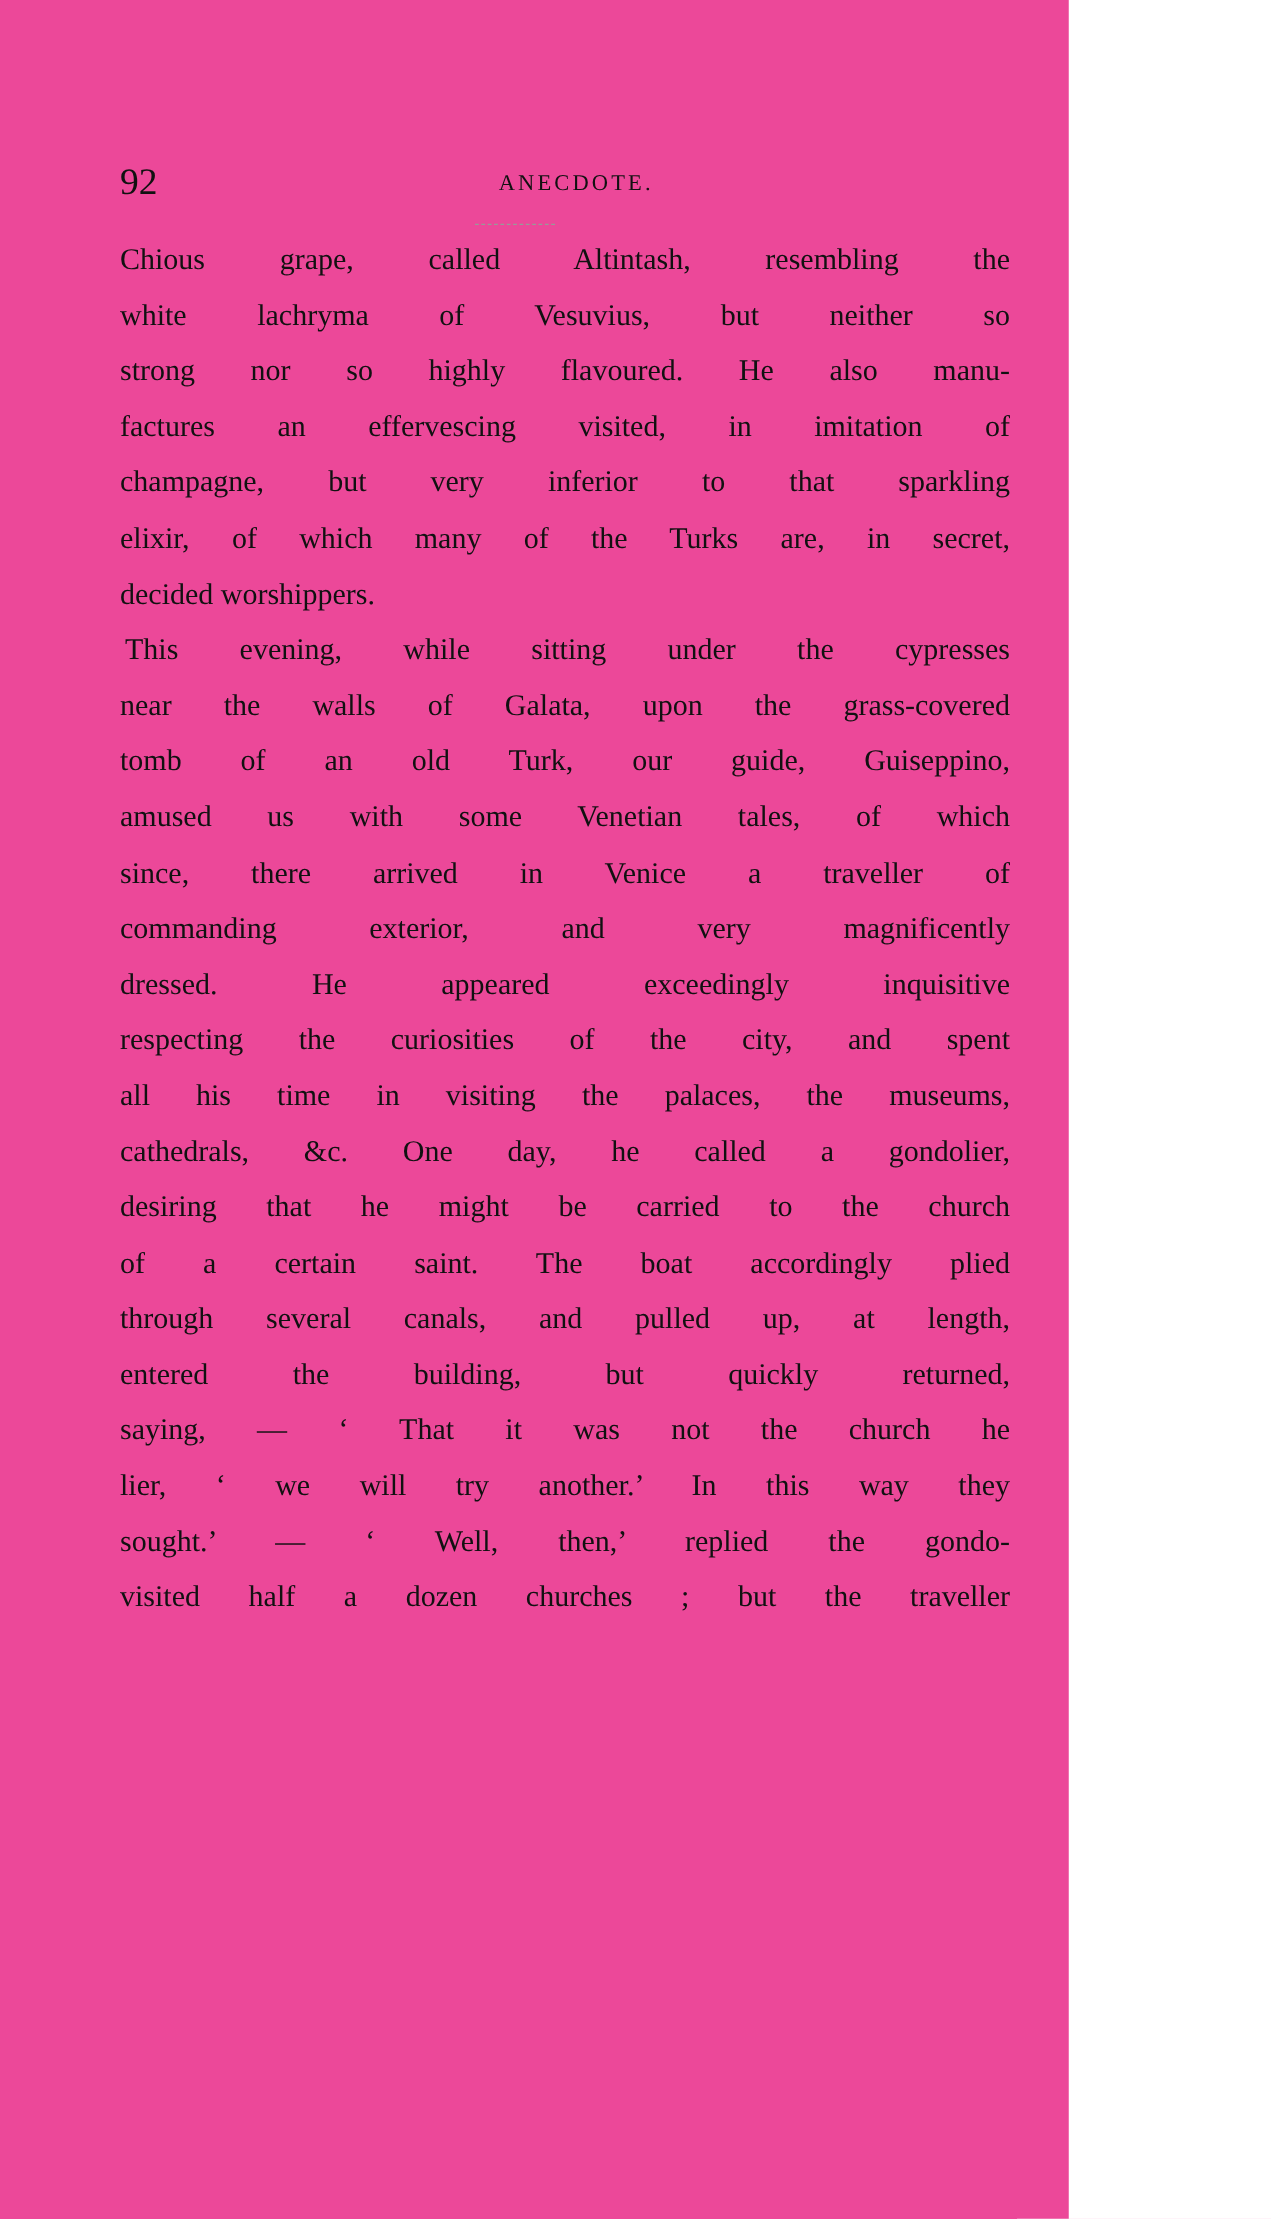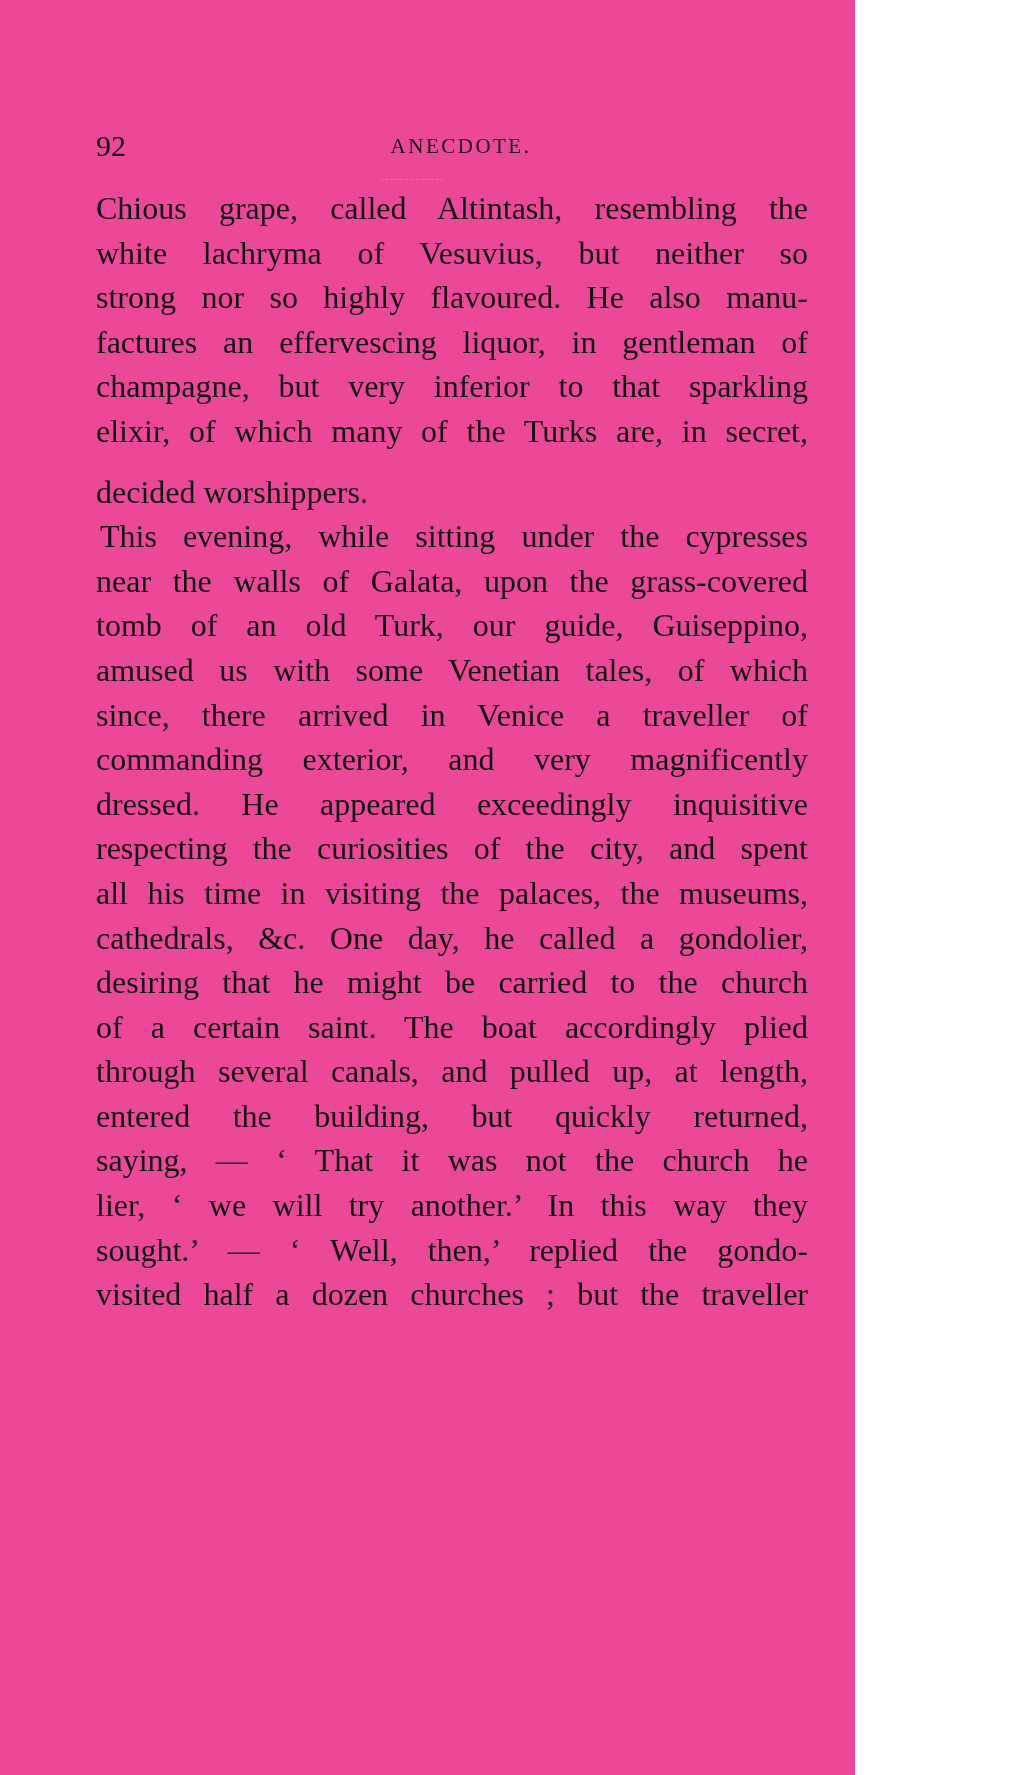--- a/index.html
+++ b/index.html
@@ -36,21 +36,21 @@
       font-size: 30px;
       line-height: 36px;
       letter-spacing: 0px;
     }
     .head-title {
       position: absolute;
       left: 0;
       width: 100%;
       top: 6px;
       text-align: center;
-      font-size: 21px;
+      font-size: 18px;
       line-height: 24px;
       letter-spacing: 2.5px;
       padding-left: 18px;
       box-sizing: border-box;
     }
     .head-rule {
       position: absolute;
       top: 179px;
       left: 380px;
       width: 64px;
@@ -59,49 +59,48 @@
     }
     .body-text {
       position: absolute;
       top: 186px;
       left: 96px;
       width: 712px;
     }
     .line {
       display: block;
       height: 44.6px;
-      font-size: 32px;
+      font-size: 24px;
       line-height: 44.6px;
       white-space: nowrap;
       text-align: justify;
       text-align-last: justify;
     }
     .line.last {
       text-align-last: left;
-      margin-top: 16px;
     }
     .line.indent {
       padding-left: 4px;
     }
   </style>
 </head>
 <body>
 
 <div class="page">
   <div class="running-head">
     <span class="page-number">92</span>
     <span class="head-title">ANECDOTE.</span>
   </div>
   <div class="head-rule"></div>
 
   <div class="body-text">
     <span class="line">Chious grape, called Altintash, resembling the</span>
     <span class="line">white lachryma of Vesuvius, but neither so</span>
     <span class="line">strong nor so highly flavoured.  He also manu-</span>
-    <span class="line">factures an effervescing liquor, in gentleman of</span>
+    <span class="line">factures an effervescing visited, in imitation of</span>
     <span class="line">champagne, but very inferior to that sparkling</span>
     <span class="line">elixir, of which many of the Turks are, in secret,</span>
     <span class="line last">decided worshippers.</span>
     <span class="line indent">This evening, while sitting under the cypresses</span>
     <span class="line">near the walls of Galata, upon the grass-covered</span>
     <span class="line">tomb of an old Turk, our guide, Guiseppino,</span>
     <span class="line">amused us with some Venetian tales, of which</span>
     <span class="line">since, there arrived in Venice a traveller of</span>
     <span class="line">commanding exterior, and very magnificently</span>
     <span class="line">dressed.  He appeared exceedingly inquisitive</span>

